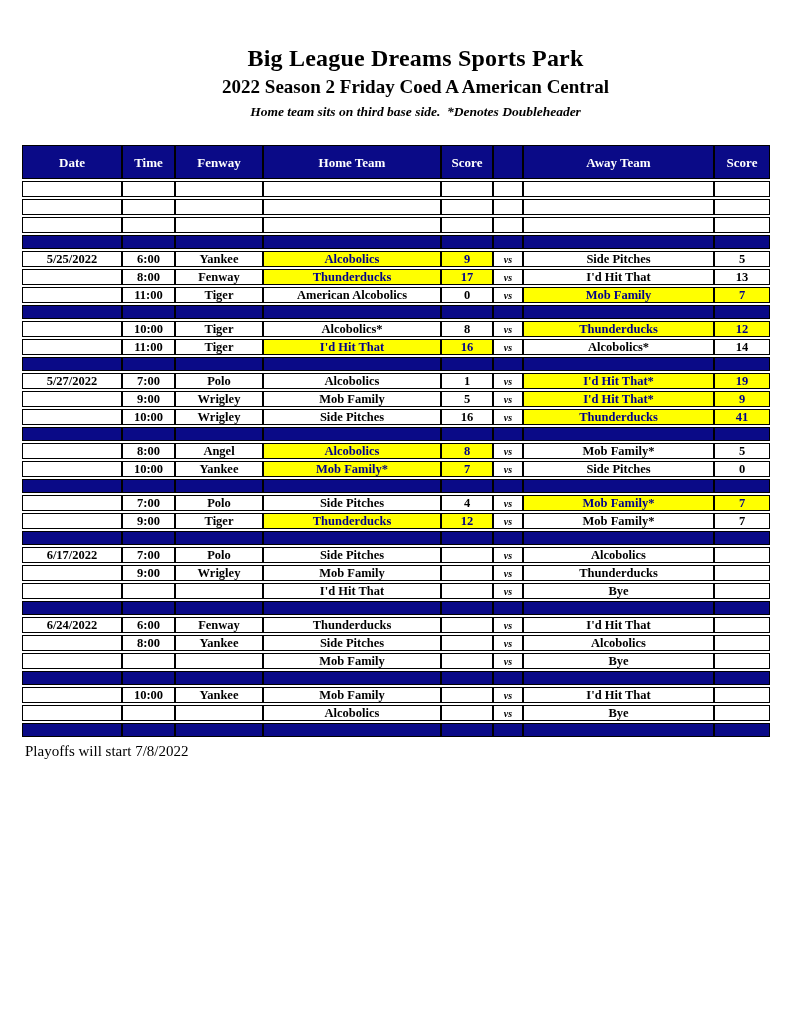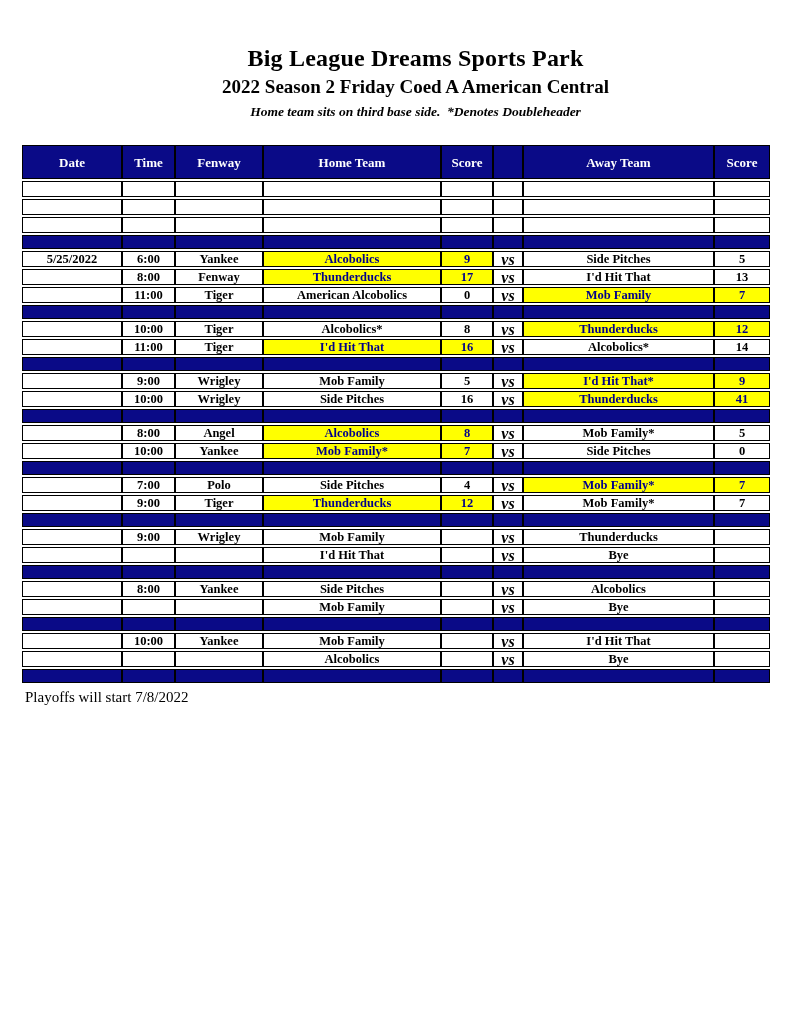--- a/index.html
+++ b/index.html
@@ -49,21 +49,21 @@
     height:34px;
   }
   tr.separator-row td{
     background:var(--navy);
     height:14px;
   }
   td.win{
     background:var(--yellow);
     color:var(--navy-text);
   }
-  td.vs{ font-style:italic; font-size:16px; }
+  td.vs{ font-style:italic; font-size:10px; }
   .footer{
     margin-left:25px;
     margin-top:4px;
     font-size:15px;
     font-weight:normal;
   }
 </style>
 </head>
 <body>
 
@@ -201,20 +201,30 @@
         <td></td>
         <td></td>
         <td></td>
         <td></td>
         <td></td>
         <td class="vs"></td>
         <td></td>
         <td></td>
       </tr>
       <tr>
+        <td>5/27/2022</td>
+        <td>7:00</td>
+        <td>Polo</td>
+        <td>Alcobolics</td>
+        <td>1</td>
+        <td class="vs">vs</td>
+        <td class="win">I'd Hit That*</td>
+        <td class="win">19</td>
+      </tr>
+      <tr>
         <td></td>
         <td>9:00</td>
         <td>Wrigley</td>
         <td>Mob Family</td>
         <td>5</td>
         <td class="vs">vs</td>
         <td class="win">I'd Hit That*</td>
         <td class="win">9</td>
       </tr>
       <tr>
@@ -291,20 +301,30 @@
         <td></td>
         <td></td>
         <td></td>
         <td></td>
         <td></td>
         <td class="vs"></td>
         <td></td>
         <td></td>
       </tr>
       <tr>
+        <td>6/17/2022</td>
+        <td>7:00</td>
+        <td>Polo</td>
+        <td>Side Pitches</td>
+        <td></td>
+        <td class="vs">vs</td>
+        <td>Alcobolics</td>
+        <td></td>
+      </tr>
+      <tr>
         <td></td>
         <td>9:00</td>
         <td>Wrigley</td>
         <td>Mob Family</td>
         <td></td>
         <td class="vs">vs</td>
         <td>Thunderducks</td>
         <td></td>
       </tr>
       <tr>
@@ -318,20 +338,30 @@
         <td></td>
       </tr>
       <tr class="separator-row">
         <td></td>
         <td></td>
         <td></td>
         <td></td>
         <td></td>
         <td class="vs"></td>
         <td></td>
+        <td></td>
+      </tr>
+      <tr>
+        <td>6/24/2022</td>
+        <td>6:00</td>
+        <td>Fenway</td>
+        <td>Thunderducks</td>
+        <td></td>
+        <td class="vs">vs</td>
+        <td>I'd Hit That</td>
         <td></td>
       </tr>
       <tr>
         <td></td>
         <td>8:00</td>
         <td>Yankee</td>
         <td>Side Pitches</td>
         <td></td>
         <td class="vs">vs</td>
         <td>Alcobolics</td>

